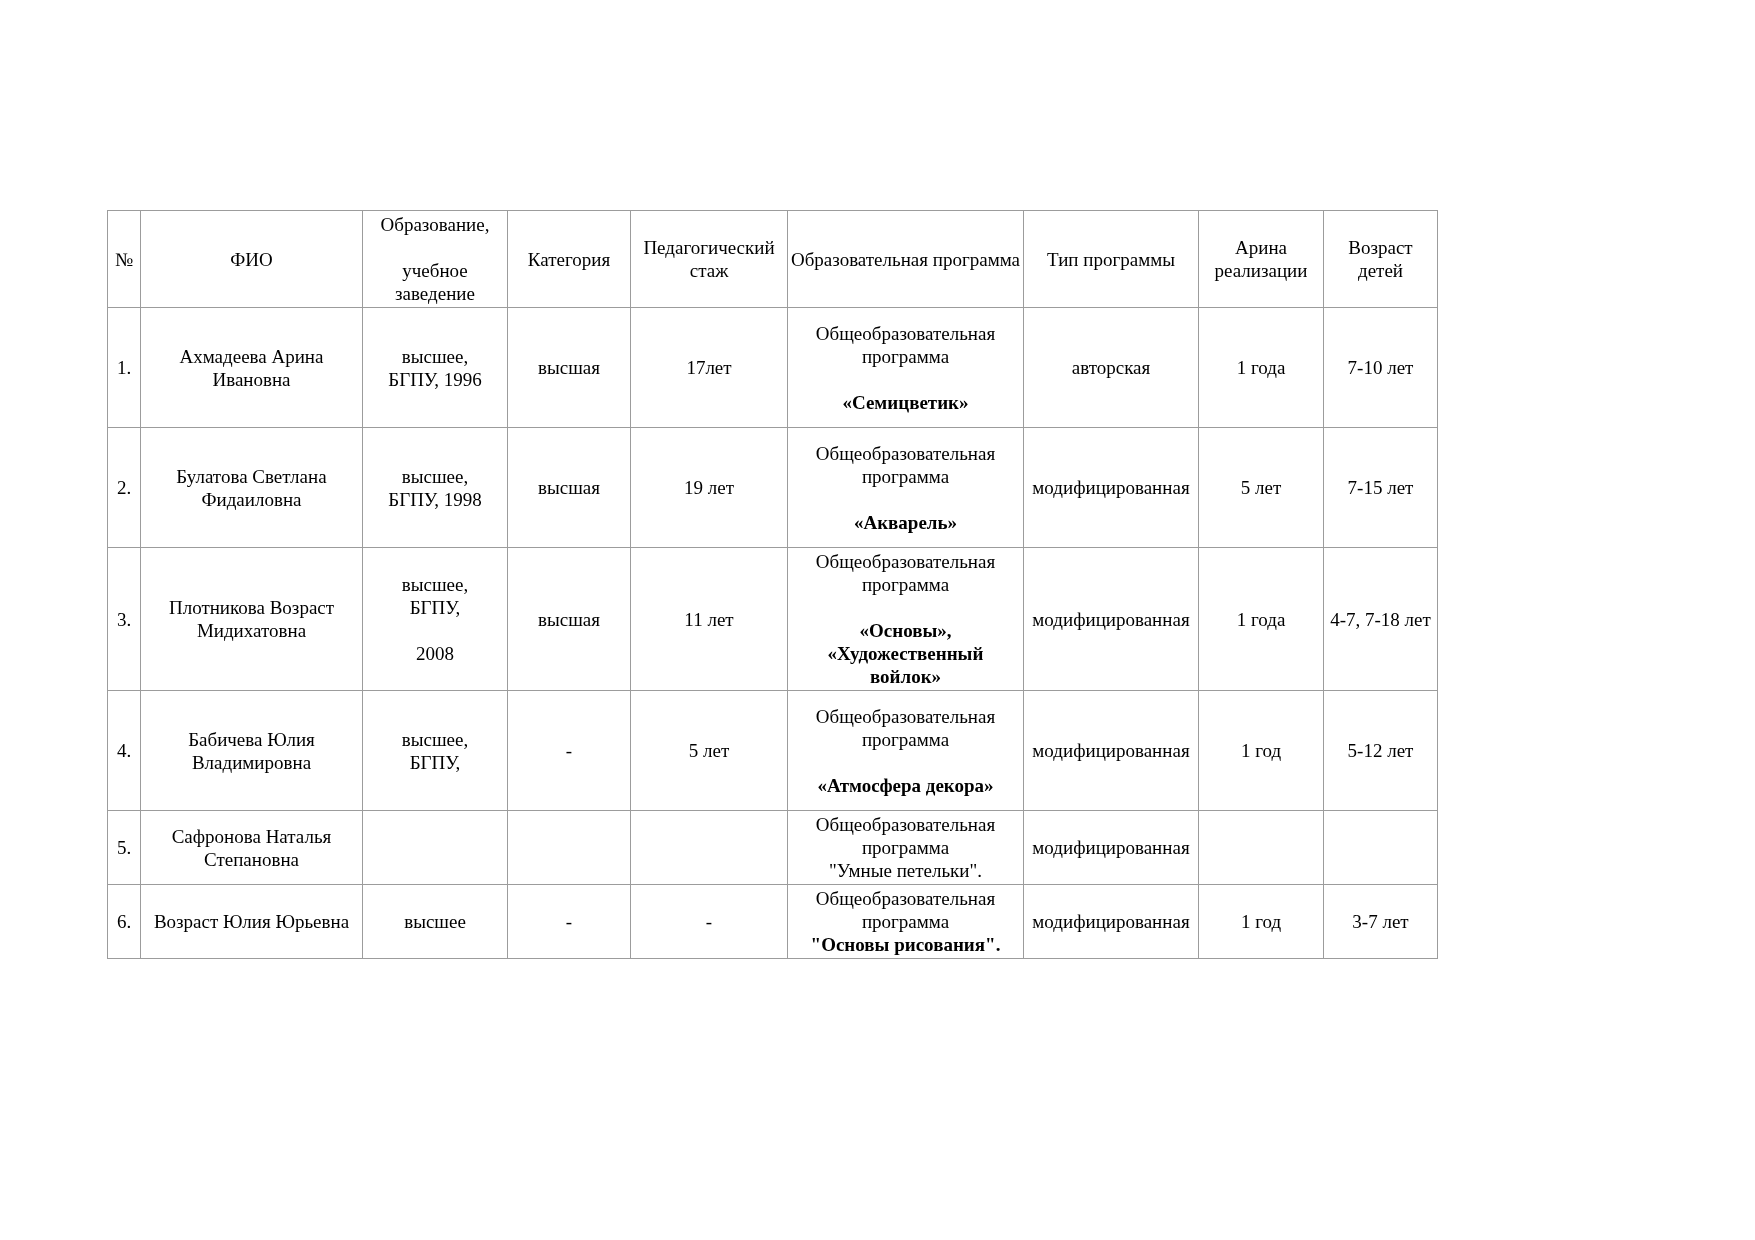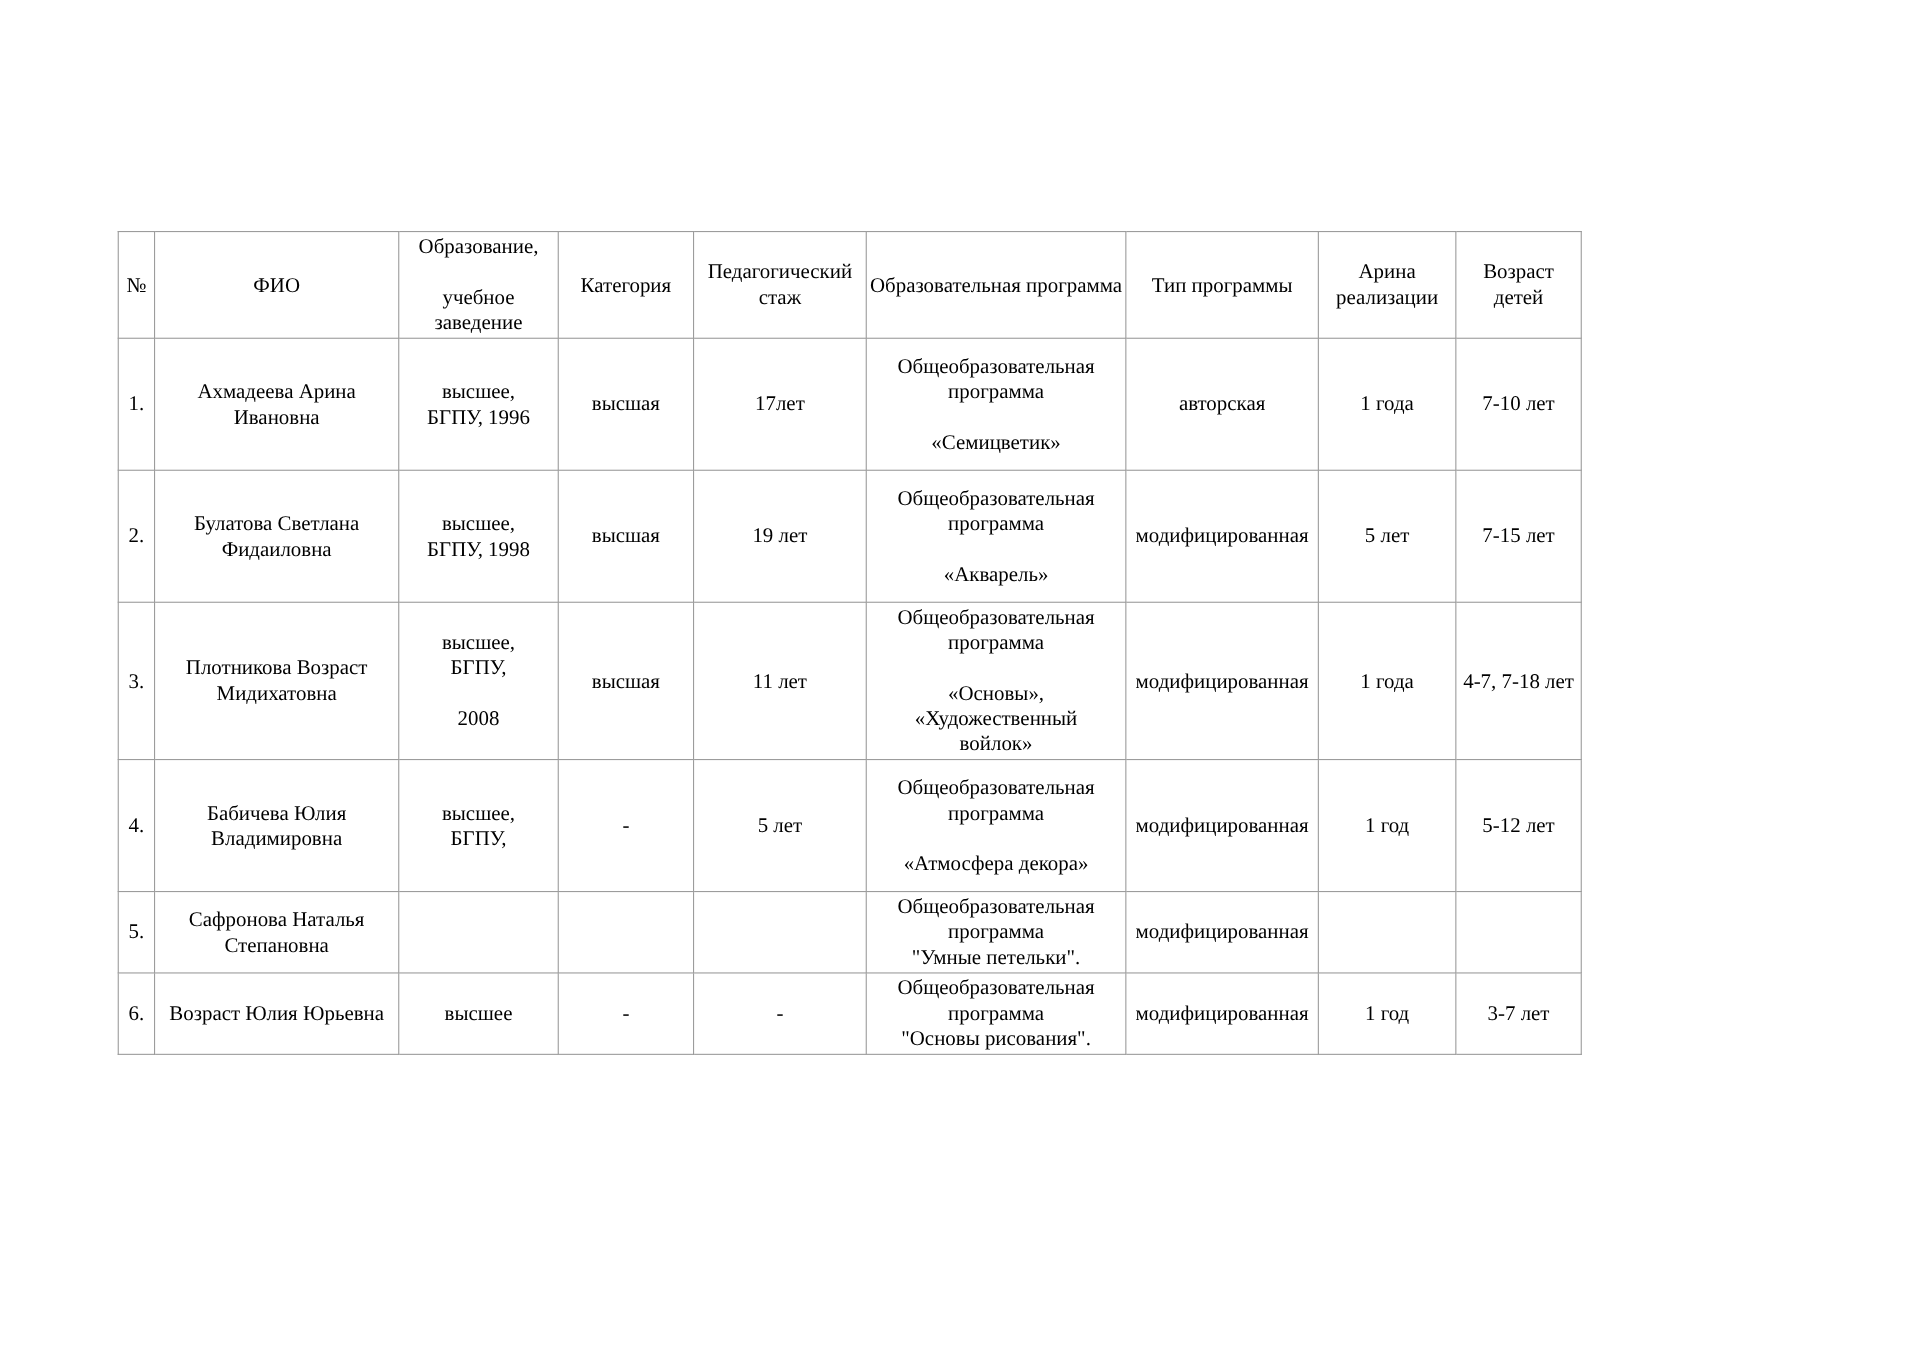--- a/index.html
+++ b/index.html
@@ -18,21 +18,21 @@
   }
   th{white-space:pre-line;}
   thead tr{height:96px;}
   tbody tr:nth-child(1){height:120px;}
   tbody tr:nth-child(2){height:120px;}
   tbody tr:nth-child(3){height:142px;}
   tbody tr:nth-child(4){height:120px;}
   tbody tr:nth-child(5){height:74px;}
   tbody tr:nth-child(6){height:74px;}
   .line{min-height:23px;}
-  .b{font-weight:normal;}
+  .b{font-weight:bold;}
 </style>
 </head>
 <body>
 
 <div class="table-wrap">
   <table>
     <colgroup>
       <col style="width:33px">
       <col style="width:222px">
       <col style="width:145px">

